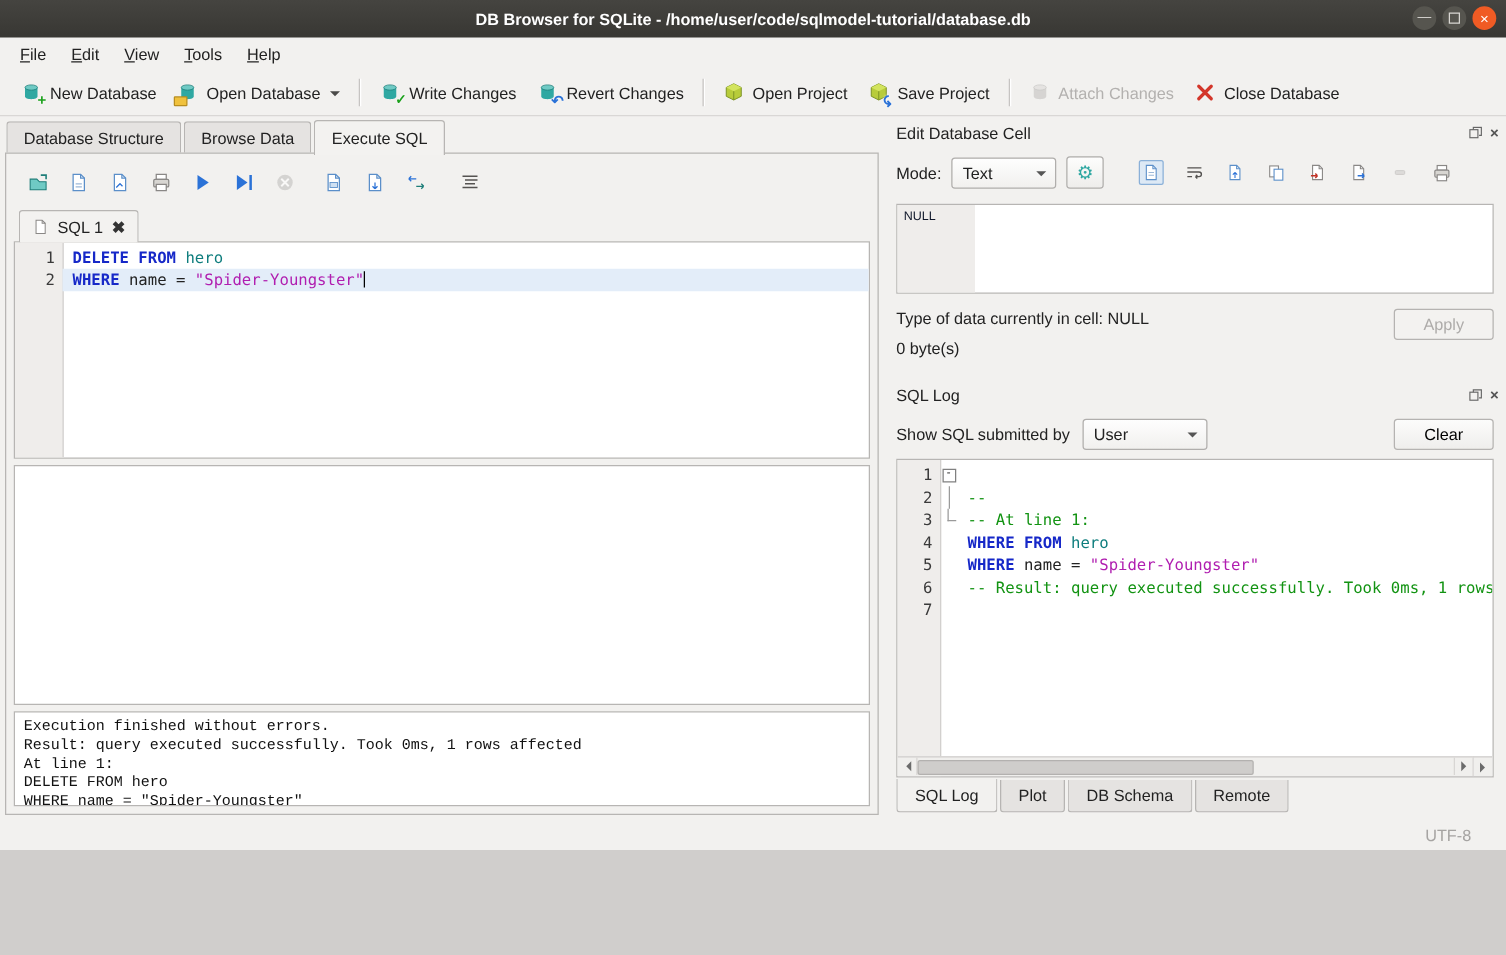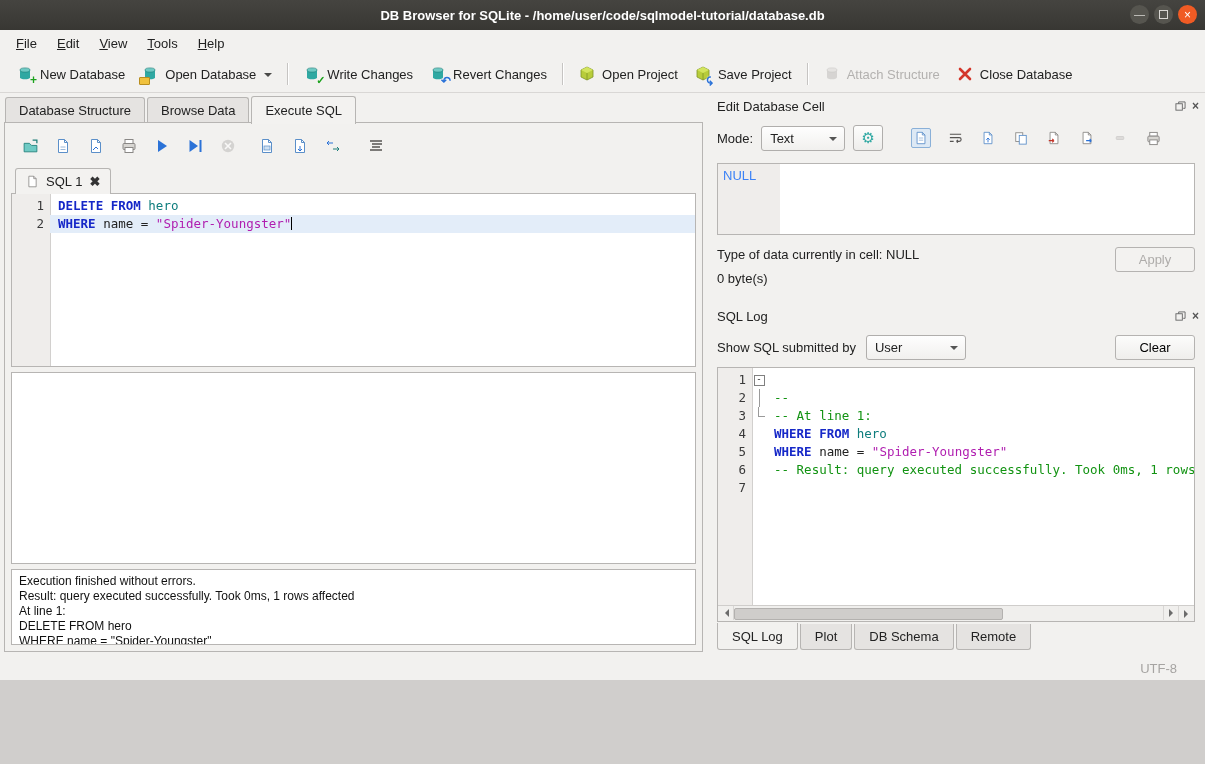--- a/index.html
+++ b/index.html
@@ -67,40 +67,40 @@
   .ts{color:#b01eb0;}
   .tc{color:#129312;}
   .caret{display:inline-block;width:1px;height:13px;background:#000;vertical-align:-2px;}
   .fold{flex:0 0 14px;position:relative;}
   .fi-box{display:block;width:9px;height:9px;border:1px solid #808080;background:#fff;
           font:9px/7px "DejaVu Sans Mono",monospace;text-align:center;color:#222;margin:4px auto 0;}
   .fi-mid{display:block;width:1px;height:18px;background:#9a9a9a;margin:0 auto;}
   .fi-end{display:block;width:6px;height:9px;border-left:1px solid #9a9a9a;border-bottom:1px solid #9a9a9a;margin-left:6px;}
   .resultsbox{height:190px;margin-top:5px;background:#fff;border:1px solid #b7b5b3;flex:0 0 auto;}
   .messagesbox{flex:1;margin-top:5px;background:#fff;border:1px solid #b7b5b3;padding:4px 7px;
-               font-family:Liberation Sans, sans-serif;font-size:12px;line-height:15px;white-space:pre-wrap;color:#111;overflow:hidden;}
+               font-family:Liberation Mono, monospace;font-size:12px;line-height:15px;white-space:pre-wrap;color:#111;overflow:hidden;}
   
   .dock-header{height:26px;display:flex;align-items:center;padding:0 6px 0 10px;font-size:13px;flex:0 0 auto;}
   .dock-header .dtitle{flex:1;}
   .dock-icons{display:flex;gap:6px;align-items:center;color:#555;}
   .dock-icons .dx{font-size:12px;font-weight:bold;line-height:1;}
   .cellbar{height:38px;display:flex;align-items:center;gap:8px;padding:0 10px;flex:0 0 auto;font-size:13px;}
   .combo{display:inline-flex;align-items:center;height:25px;border:1px solid #b0aeac;border-radius:3px;
          background:linear-gradient(#fefefe,#f1f0ee);padding:0 22px 0 8px;position:relative;font-size:13px;box-sizing:border-box;}
   .combo::after{content:'';position:absolute;right:7px;top:10px;border:4px solid transparent;border-top-color:#555;}
   .iconbtn{width:30px;height:26px;border:1px solid #b0aeac;border-radius:3px;
            background:linear-gradient(#fdfdfc,#eeedeb);display:inline-flex;align-items:center;justify-content:center;padding:0;}
   .gear{color:#2fa8a2;font-size:15px;font-family:"DejaVu Sans",sans-serif;line-height:1;}
   .cicons{display:flex;gap:15px;margin-left:20px;align-items:center;}
   .cic{width:18px;height:18px;display:inline-flex;align-items:center;justify-content:center;}
   .cic.pressed{border:1px solid #8ab0d8;background:#dde9f5;border-radius:2px;}
   .cic.dim{opacity:.5;}
   .celleditor{margin:6px 10px 0;height:70px;border:1px solid #b7b5b3;background:#fff;position:relative;flex:0 0 auto;}
   .celleditor .strip{position:absolute;left:0;top:0;bottom:0;width:62px;background:#efedeb;}
-  .celleditor .cellval{position:absolute;left:5px;top:4px;font-size:13px;color:#3b82f6;}
+  .celleditor .cellval{position:absolute;left:5px;top:4px;font-size:10px;color:#0f172a;}
   .cellinfo{margin:10px 10px 0;position:relative;height:52px;font-size:13px;flex:0 0 auto;}
   .cellinfo .l1{margin-top:2px;}
   .cellinfo .l2{margin-top:9px;}
   .btn{border:1px solid #b5b3b1;border-radius:3px;background:linear-gradient(#fcfcfb,#efeeec);
        font-size:13px;padding:4px 0;width:80px;text-align:center;font-family:"Liberation Sans",sans-serif;}
   .btn.disabled{color:#aeacaa;background:#f3f2f0;}
   .applybtn{position:absolute;right:0;top:2px;}
   .logctl{height:36px;display:flex;align-items:center;gap:10px;padding:0 10px;font-size:13px;flex:0 0 auto;}
   .logctl .spacer{flex:1;}
   .logbox{flex:1;margin:2px 10px 0;border:1px solid #b7b5b3;background:#fff;position:relative;overflow:hidden;
@@ -216,21 +216,21 @@
       <span>Save Project</span>
     </div>
     <span class="tb-sep"></span>
     <div class="tb-btn disabled">
       <span class="tbi">
         <svg viewBox="0 0 16 16" width="16" height="16">
             <path d="M3 4v7.2c0 1.3 2.2 2.1 5 2.1s5-.8 5-2.1V4" fill="#b5b3b1"></path>
             <ellipse cx="8" cy="4" rx="5" ry="2.1" fill="#d6d4d2" stroke="#9a9896" stroke-width="0.6"></ellipse>
           </svg>
         </span>
-      <span>Attach Structure</span>
+      <span>Attach Changes</span>
     </div>
     <div class="tb-btn">
       <span class="tbi">
         <svg viewBox="0 0 16 16" width="16" height="16">
             <path d="M3 3l10 10M13 3L3 13" stroke="#d3362a" stroke-width="2.6" stroke-linecap="round"></path>
           </svg>
         </span>
       <span>Close Database</span>
     </div>
   </div>

